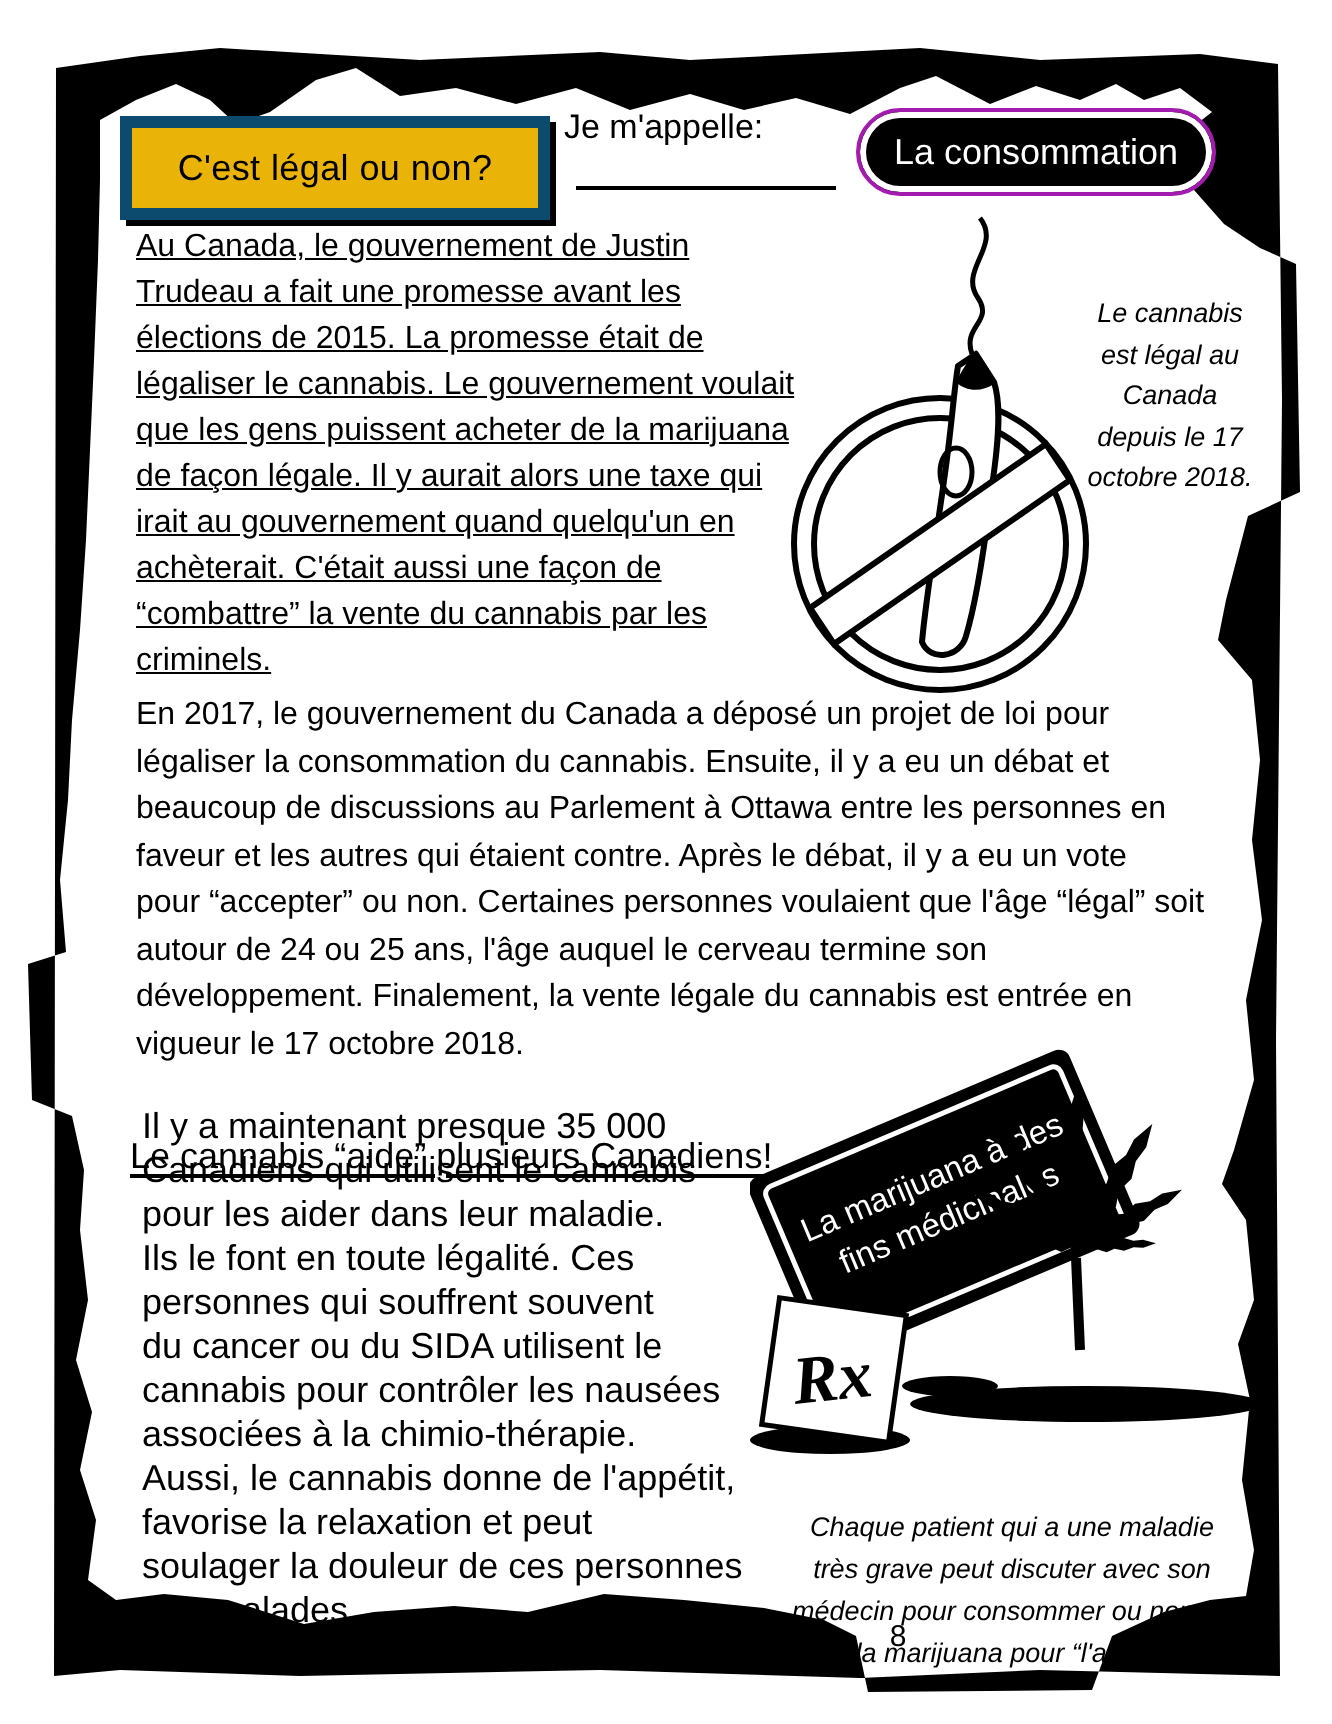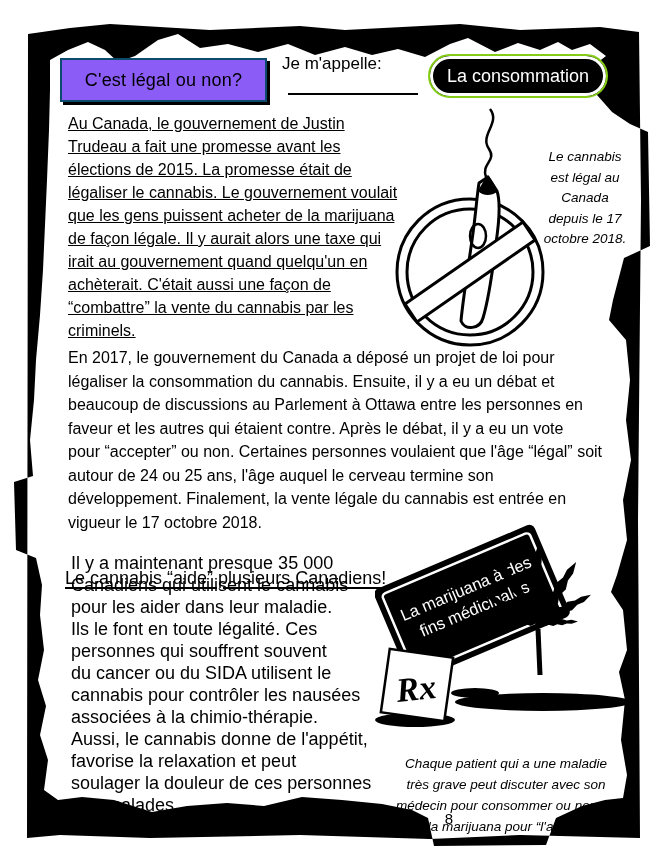--- a/index.html
+++ b/index.html
@@ -5,29 +5,29 @@
   html,body{margin:0;padding:0;background:#ffffff;}
   .sheet{
     position:relative;width:666px;height:862px;background:#ffffff;overflow:hidden;
     font-family:"Liberation Sans",sans-serif;color:#000;
   }
   .torn-frame{position:absolute;left:0;top:0;z-index:1;}
   .content{position:absolute;left:0;top:0;width:666px;height:862px;z-index:2;}
 
   .title-box{
     position:absolute;left:60px;top:58px;width:203px;height:40px;
-    border:2px solid #0c4a6e;box-shadow:3px 3px 0 #000;background:#8b5cf6;
+    border:6px solid #0c4a6e;box-shadow:3px 3px 0 #000;background:#eab308;
     display:flex;align-items:center;justify-content:center;
     font-size:18px;letter-spacing:.2px;
   }
   .name-label{position:absolute;left:282px;top:54px;font-size:17px;}
   .name-line{position:absolute;left:288px;top:93px;width:130px;height:0;border-top:2px solid #000;}
   .badge{
     position:absolute;left:428px;top:54px;width:176px;height:40px;
-    background:#000;border:2px solid #84cc16;border-radius:24px;
+    background:#000;border:2px solid #a21caf;border-radius:24px;
     box-shadow:inset 0 0 0 3px #fff;
     display:flex;align-items:center;justify-content:center;
     color:#fff;font-size:18px;z-index:3;
   }
 
   .para{position:absolute;white-space:pre-line;font-size:16px;line-height:23px;}
   .para1{left:68px;top:112px;width:370px;text-decoration:underline;}
   .para2{left:68px;top:346px;width:560px;line-height:23.5px;}
   .heading{
     position:absolute;left:65px;top:536px;font-size:18px;

